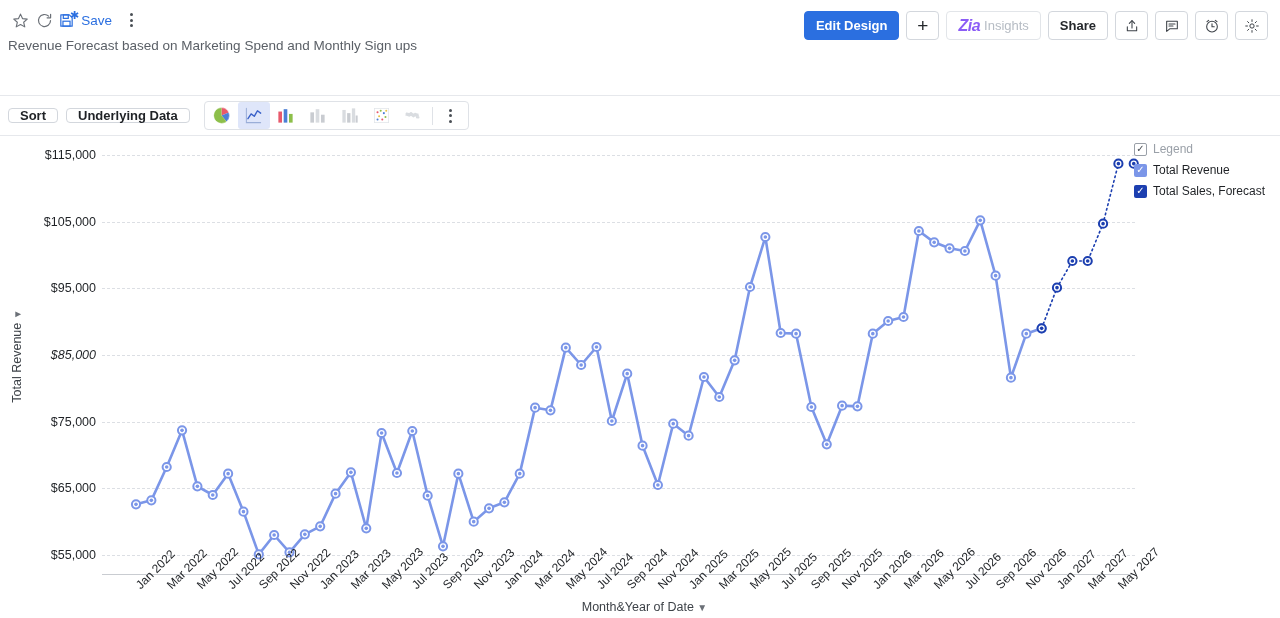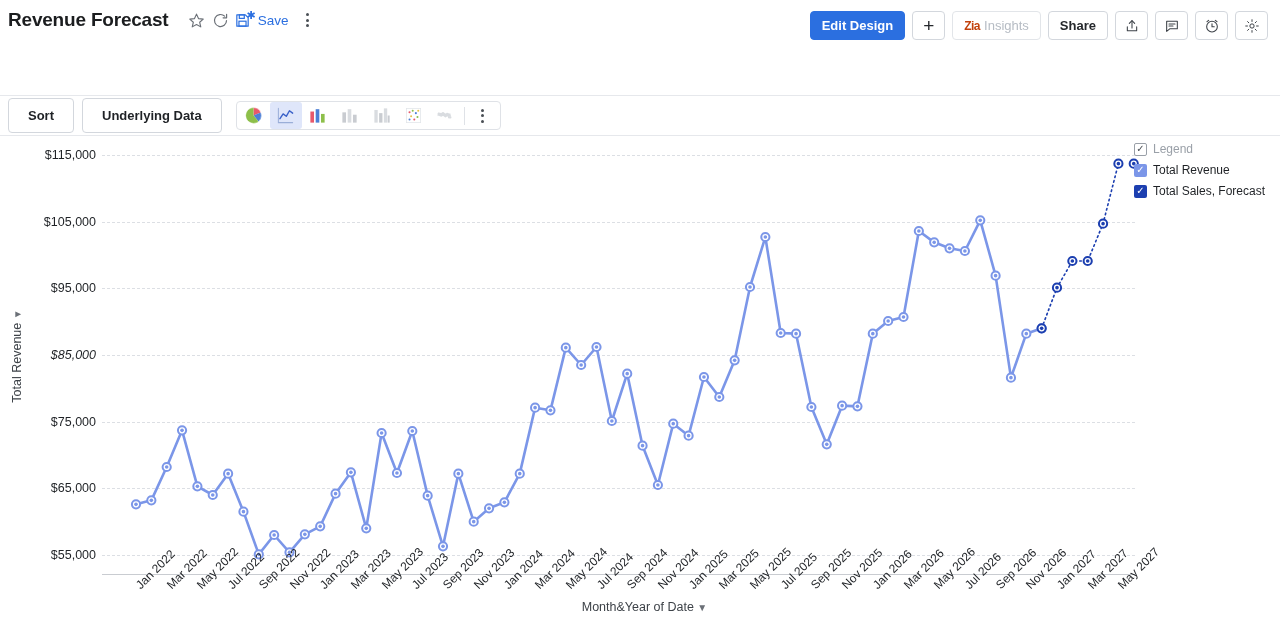--- a/index.html
+++ b/index.html
@@ -115,47 +115,48 @@
   }
   .btn.icon-only { width: 33px; padding: 0; }
   .btn.plus { width: 33px; padding: 0; font-size: 19px; font-weight: 400; color: #25282c; }
   .btn.disabled {
     color: #b6bcc4;
     border-color: #e2e5e9;
     gap: 4px;
     font-weight: normal;
   }
   .zia-mark {
+    font-style: italic;
     font-weight: bold;
-    color: #c2410c;
-    font-size: 12px;
+    color: #8b5cf6;
+    font-size: 16px;
     letter-spacing: -0.5px;
   }
 
   
   .subbar {
     position: relative;
     height: 40px;
     flex: 0 0 40px;
     background: #ffffff;
     border-bottom: 1px solid #e6e8ec;
     display: flex;
     align-items: center;
     padding-left: 8px;
     gap: 8px;
   }
   .sbtn {
-    height: 35px;
+    height: 15px;
     border: 1px solid #d3d7dd;
     border-radius: 4px;
     background: #fff;
     font-size: 13px;
     color: #1f2226;
     font-weight: bold;
-    padding: 0 19px;
+    padding: 0 11px;
     display: inline-flex;
     align-items: center;
     cursor: pointer;
     white-space: nowrap;
   }
   .charttypes {
     display: flex;
     align-items: center;
     height: 29px;
     border: 1px solid #dfe2e7;
@@ -279,21 +280,20 @@
   .lrow .ltext { font-size: 12px; color: #1f2226; }
   .lrow.legend-head .ltext { color: #9aa0a8; }
 </style>
 </head>
 <body>
 
 <div id="app">
 
   <div class="header">
     <div class="title-row">
-      <div class="page-title">Revenue Forecast</div>
 
       <div class="hicon" title="favorite">
         <svg width="17" height="17" viewBox="0 0 24 24" fill="none" stroke="#6b7077" stroke-width="1.6" stroke-linejoin="round">
           <polygon points="12,3 14.8,9.3 21.5,10 16.5,14.5 18,21 12,17.6 6,21 7.5,14.5 2.5,10 9.2,9.3"></polygon>
         </svg>
       </div>
 
       <div class="hicon" title="refresh">
         <svg width="17" height="17" viewBox="0 0 24 24" fill="none" stroke="#6b7077" stroke-width="1.7" stroke-linecap="round">
           <path d="M20.5 12a8.5 8.5 0 1 1-2.6-6.1"></path>
@@ -313,20 +313,21 @@
         <span class="save-label" style="margin-left:-5px;">Save</span>
       </div>
 
       <div class="kebab">
           <i></i>
           <i></i>
           <i></i>
         </div>
     </div>
 
+    <div class="subtitle">Revenue Forecast based on Marketing Spend and Monthly Sign ups</div>
 
     <div class="top-actions">
       <div class="btn primary">Edit Design</div>
       <div class="btn plus">+</div>
       <div class="btn disabled">
         <span class="zia-mark">Zia</span>
         <span>Insights</span>
       </div>
       <div class="btn">Share</div>
 

